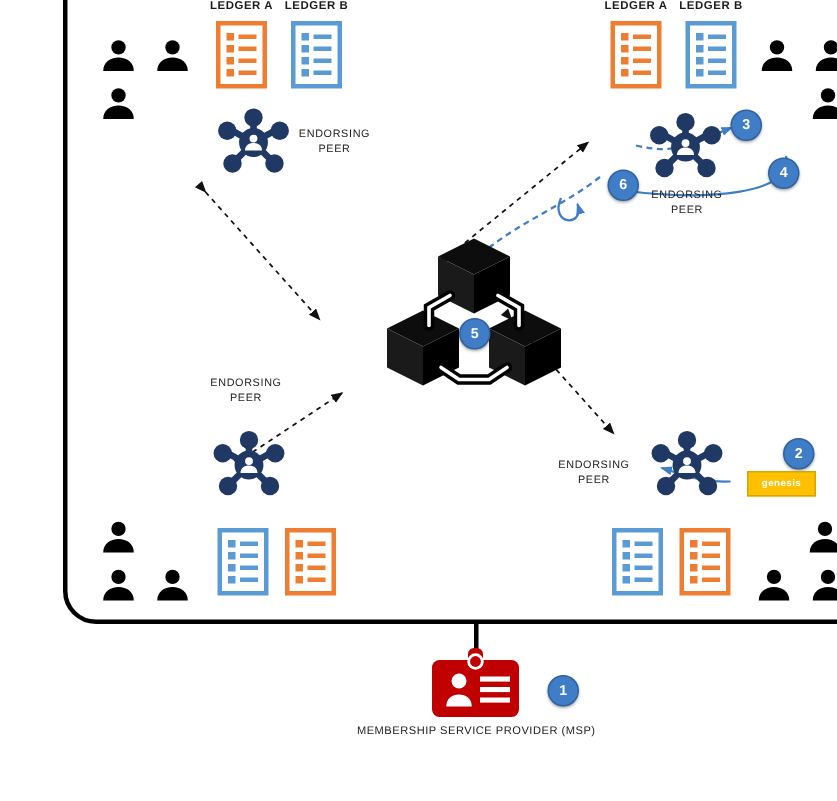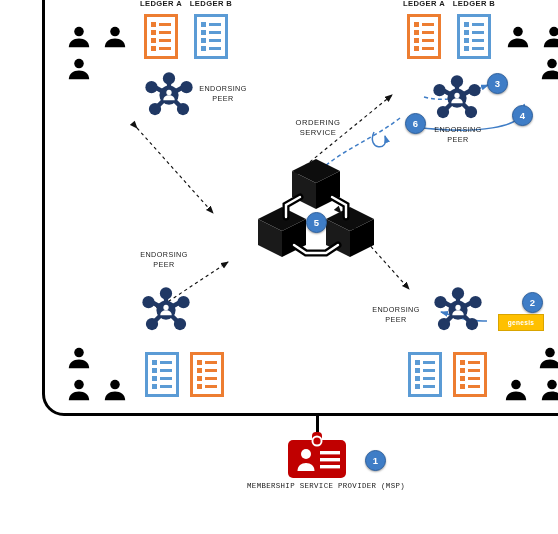--- a/index.html
+++ b/index.html
@@ -11,21 +11,21 @@
   
   .net-box{left:4px;top:-30px;width:548px;height:446px;
            border:3px solid #000;border-radius:22px;box-sizing:border-box;
            background:transparent;}
   .net-stem{left:278px;top:415px;width:3px;height:24px;background:#000;}
 
   
   .lbl{font-size:7.2px;letter-spacing:.45px;line-height:10px;text-align:center;
        color:#1b1b1b;white-space:pre-line;font-weight:400;}
   .lbl-ledger{font-size:7.6px;letter-spacing:.4px;font-weight:700;text-align:center;}
-  .lbl-msp{font-size:7.4px;letter-spacing:.35px;line-height:11px;text-align:right;font-family:Liberation Mono, monospace;}
+  .lbl-msp{font-size:7.4px;letter-spacing:.35px;line-height:11px;text-align:center;}
 
   
   .person{width:26px;height:26px;}
   .person svg{display:block;width:100%;height:100%;}
 
   
   .ledger{width:34px;height:45px;box-sizing:border-box;border:3px solid #ED7D31;
           background:#fff;padding:5px 4px;display:flex;flex-direction:column;
           justify-content:space-between;}
   .ledger.blue{border-color:#5B9BD5;}
@@ -292,22 +292,20 @@
         </g>
     </svg>
   </div>
   <div class="abs lbl" style="left:392px;top:125px;width:56px;">ENDORSING
 PEER</div>
 
   <div class="abs badge" style="left:449px;top:73px;">3</div>
   <div class="abs badge" style="left:474px;top:105px;">4</div>
   <div class="abs badge" style="left:367px;top:113px;">6</div>
 
-  <div class="abs lbl" style="left:245px;top:118px;width:70px;font-size:7.6px;letter-spacing:.5px;">ORDERING
-SERVICE</div>
 
   <div class="abs chain" style="left:218px;top:145px;">
     <svg viewBox="0 0 120 120">
 
       <g>
         <polygon points="60,14 84,26 60,38 36,26" fill="#0d0d0d"></polygon>
         <polygon points="36,26 60,38 60,64 36,52" fill="#1a1a1a"></polygon>
         <polygon points="60,38 84,26 84,52 60,64" fill="#000"></polygon>
       </g>
 

